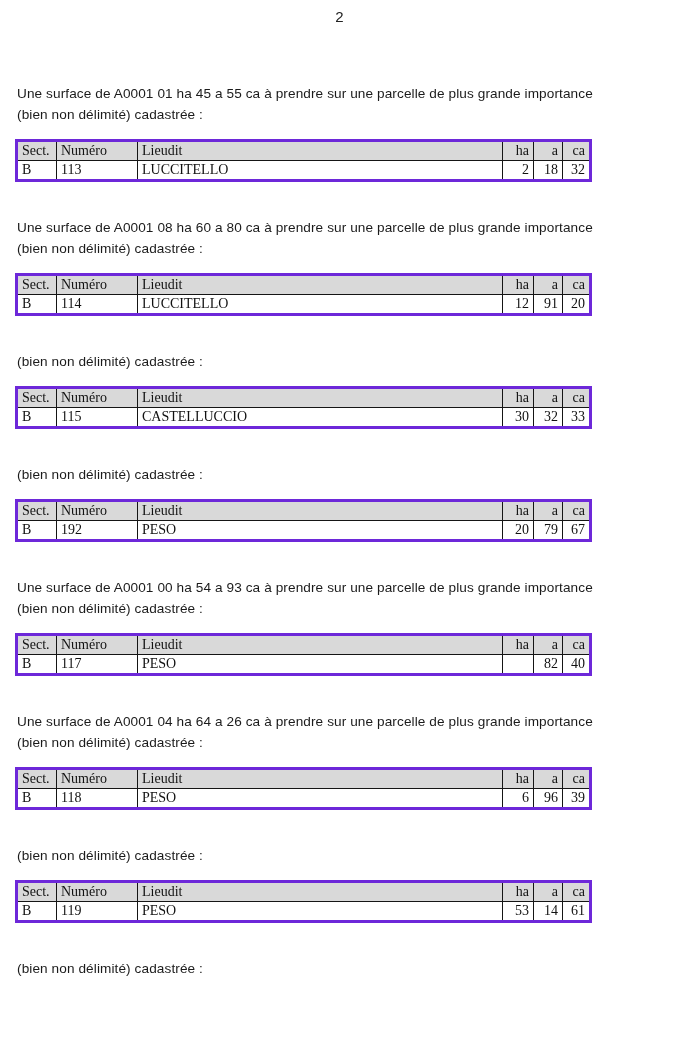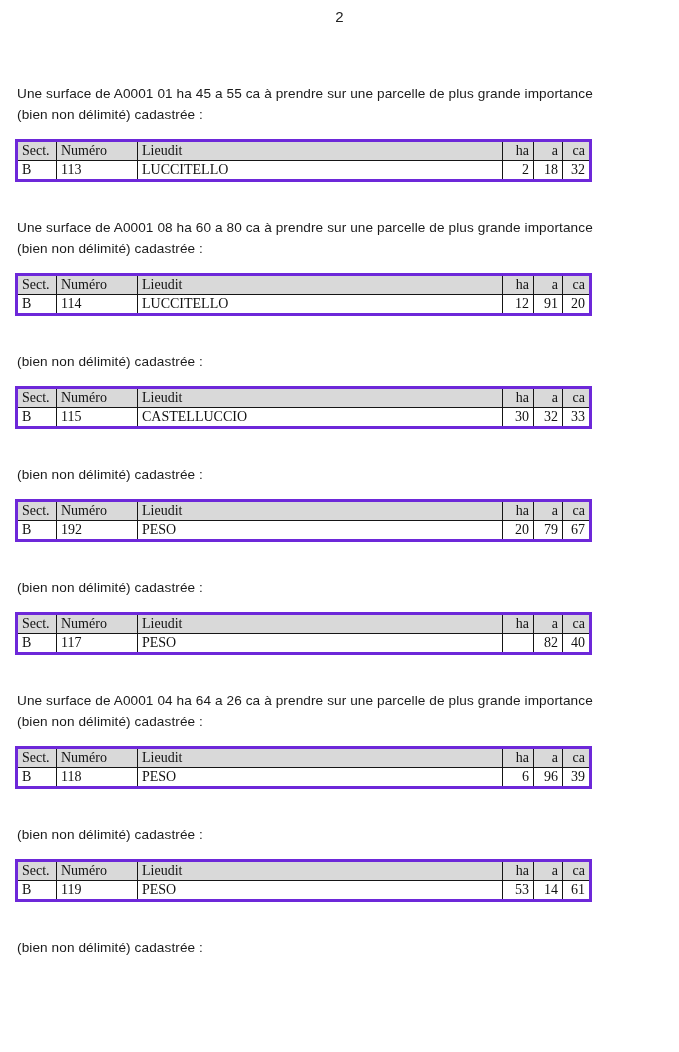--- a/index.html
+++ b/index.html
@@ -226,20 +226,21 @@
         <td class="val">20</td>
         <td class="val">79</td>
         <td class="val">67</td>
       </tr>
         </tbody>
     </table>
   </section>
 
   <section class="block">
     <p class="intro">
+      <span class="line">Une surface de A0001 00 ha 54 a 93 ca à prendre sur une parcelle de plus grande importance</span>
       <span class="line">(bien non délimité) cadastrée :</span>
     </p>
     <table class="cadastre">
       <colgroup>
           <col class="c-sect">
           <col class="c-num">
           <col class="c-lieu">
           <col class="c-ha">
           <col class="c-a">
           <col class="c-ca">

